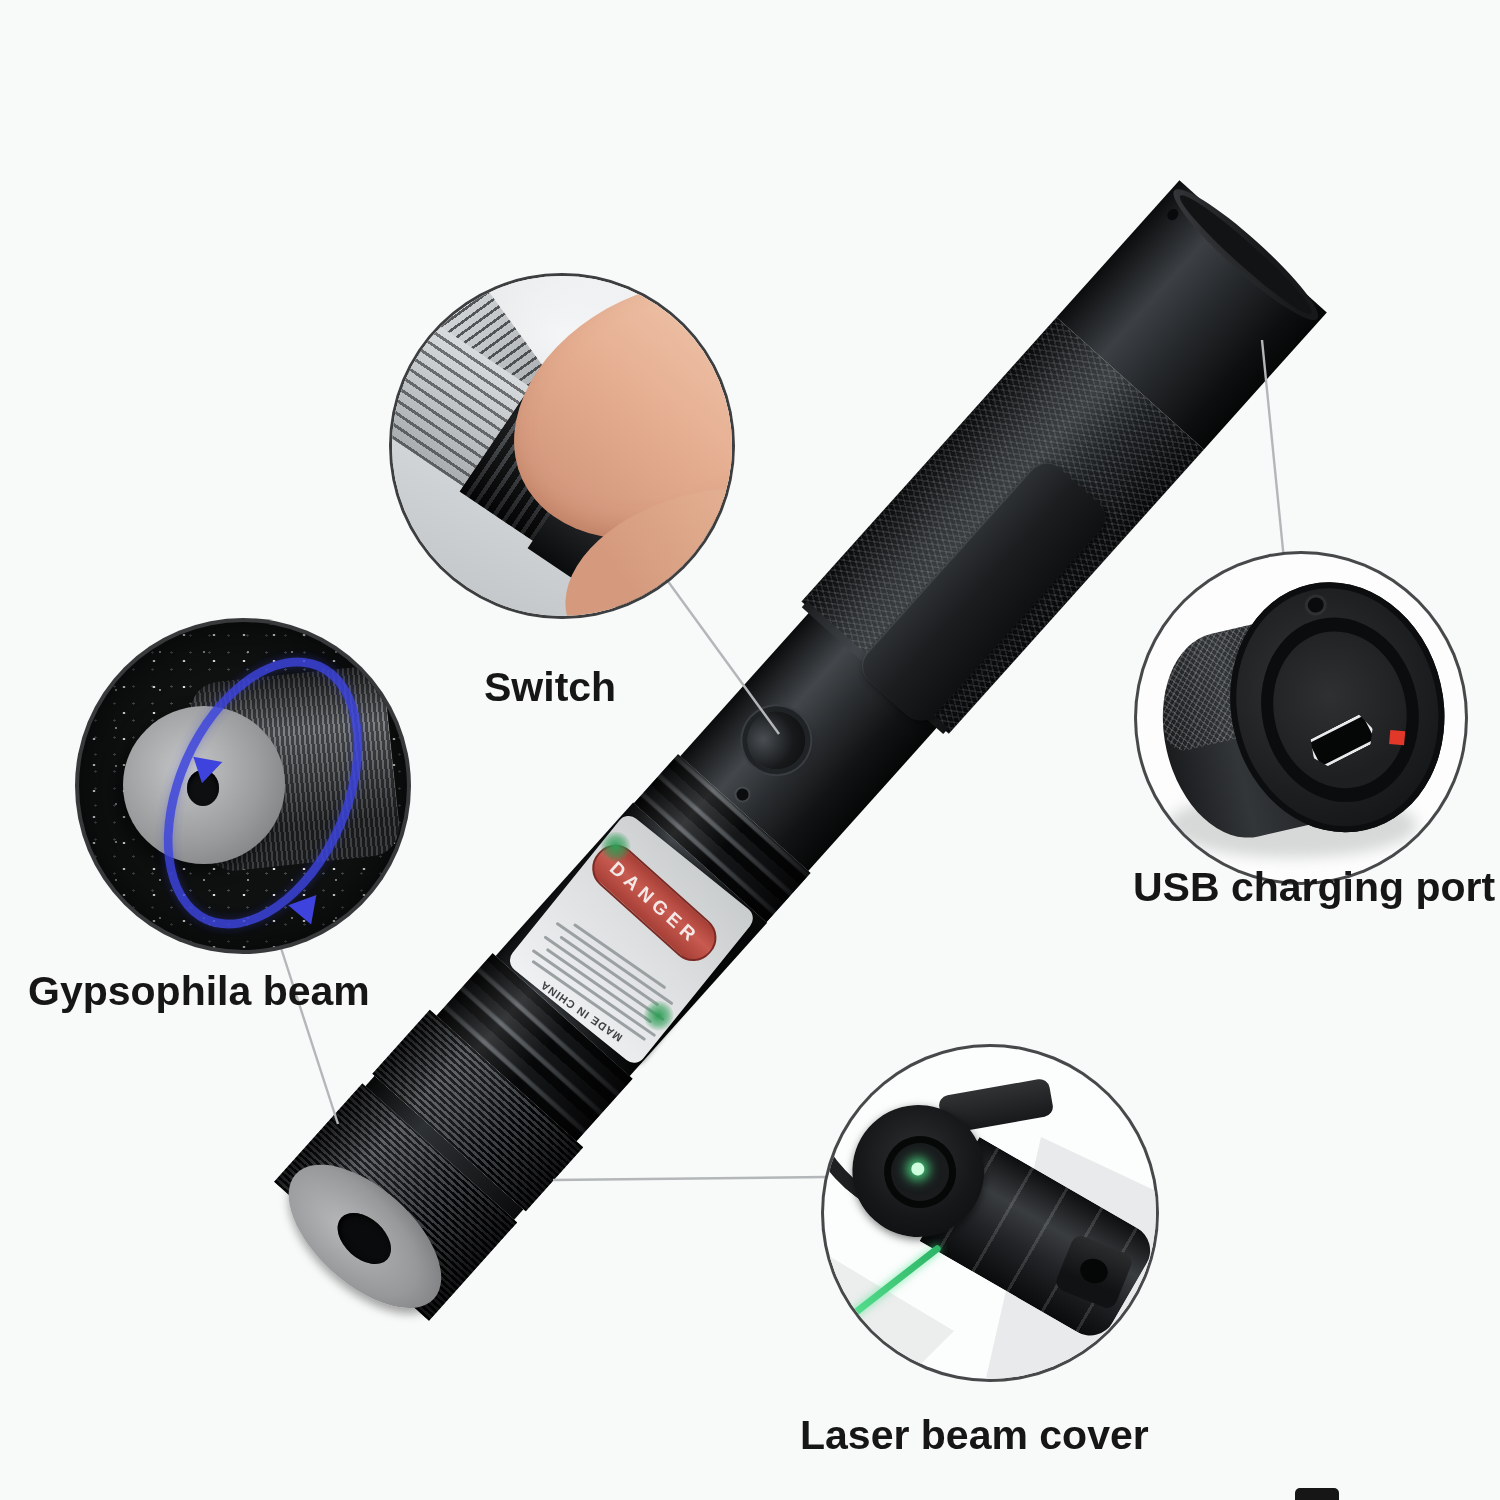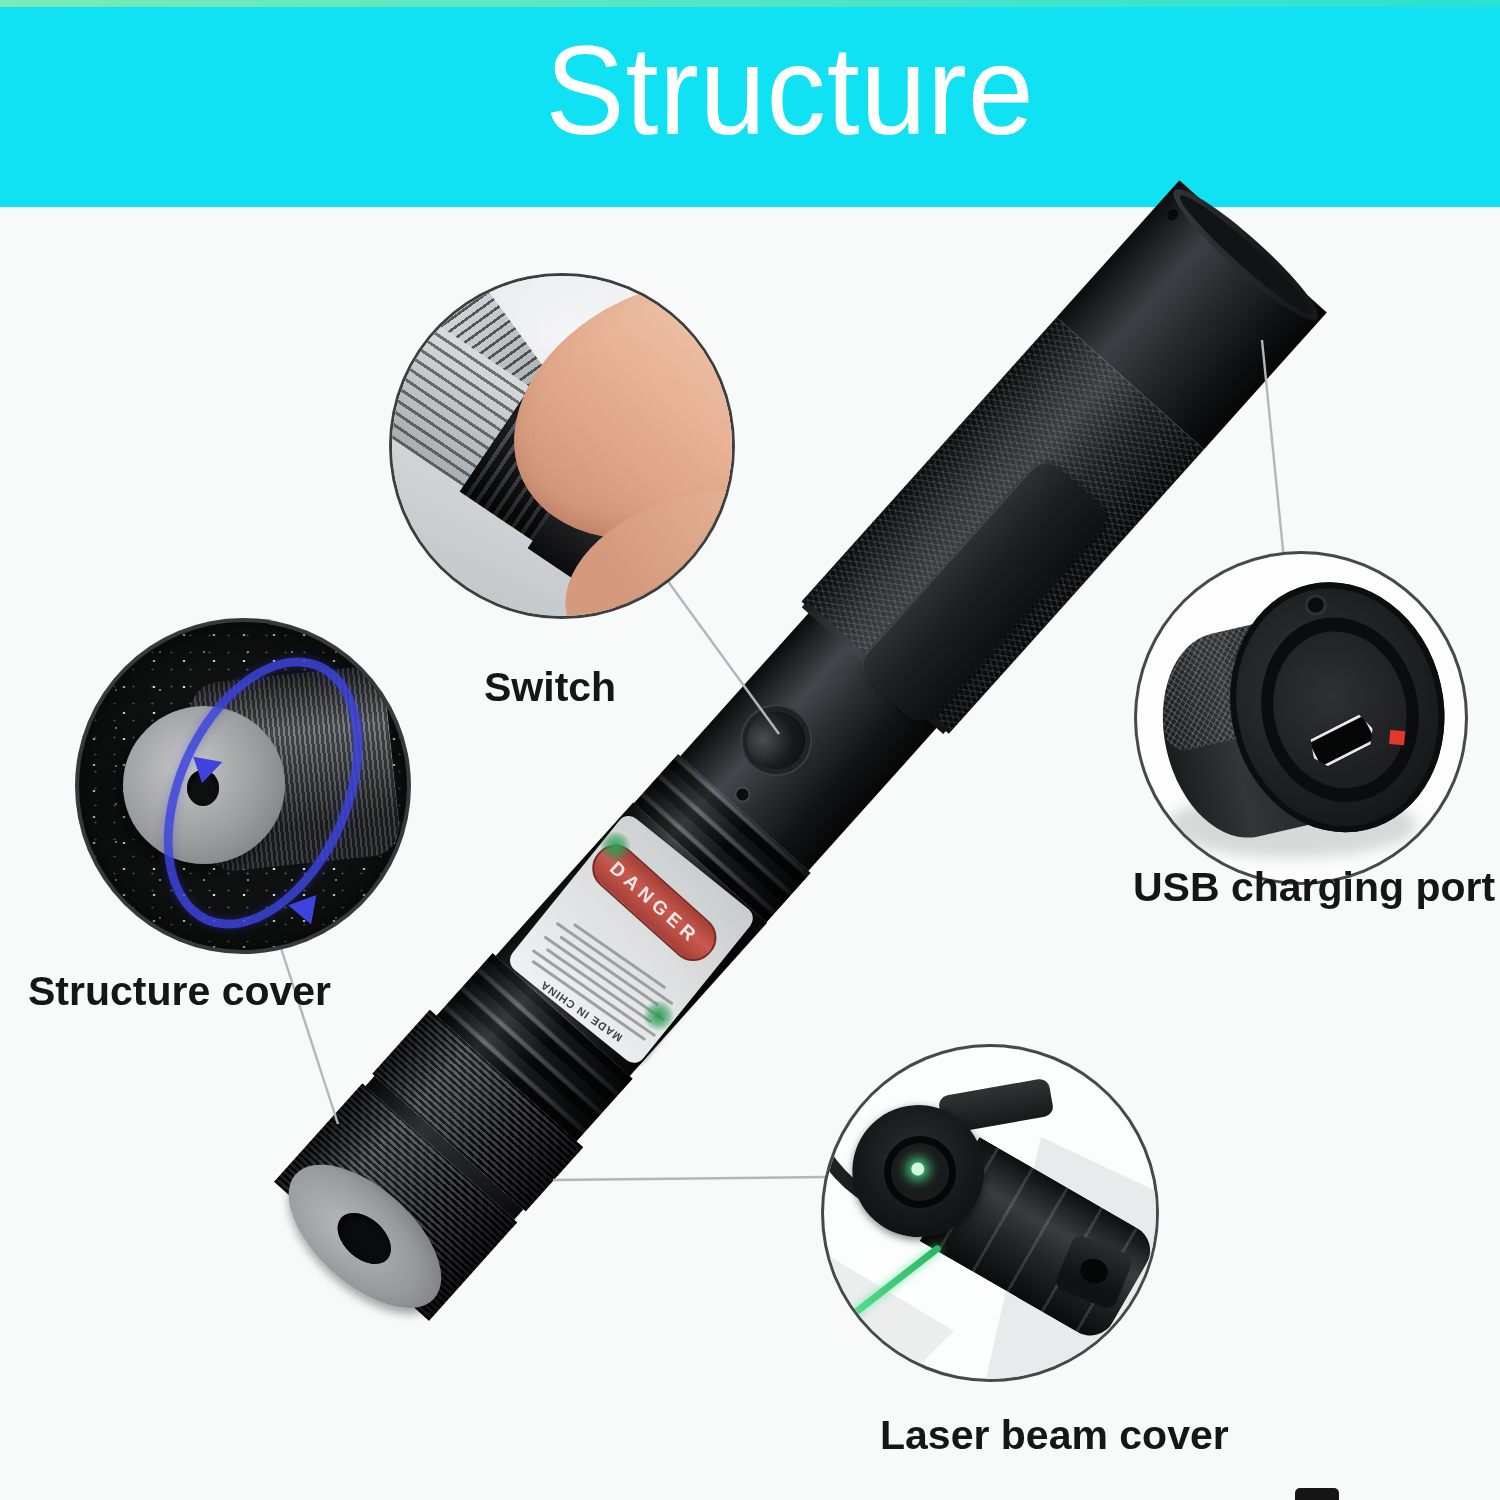--- a/index.html
+++ b/index.html
@@ -201,24 +201,20 @@
     background:linear-gradient(180deg,#2a2c2e,#111214 70%);}
   #lz-nut-hole{left:256px;top:212px;width:28px;height:24px;border-radius:50%;background:#050606;transform:rotate(22deg);}
 
   #watermark-fragment{left:1295px;top:1488px;width:44px;height:12px;background:#161616;border-radius:5px 5px 0 0;z-index:6;}
 </style>
 </head>
 <body>
 
 <div id="stage">
 
-  <div class="abs" id="banner">
-    <div class="abs" id="banner-strip"></div>
-    <div class="abs" id="title">Structure</div>
-  </div>
 
   <div class="abs" id="pen">
     <div class="sec ribs" id="head-band-a"></div>
     <div class="sec" id="head-groove"></div>
     <div class="sec ribs" id="head-band-b"></div>
     <div class="sec rings" id="rings-a"></div>
     <div class="sec smooth" id="sticker-barrel"></div>
     <div class="sec rings" id="rings-b"></div>
     <div class="sec smooth" id="mid-smooth"></div>
     <div class="sec" id="knurl-ring"></div>
@@ -306,18 +302,18 @@
       <div id="lz-face"></div>
       <div id="lz-lens"></div>
       <div id="lz-glow"></div>
     </div>
     <div class="abs" id="laser-beam"></div>
     <div class="abs" id="lz-nut"></div>
     <div class="abs" id="lz-nut-hole"></div>
   </div>
 
   <div class="abs callout-label" style="left:484px;top:664px">Switch</div>
-  <div class="abs callout-label" style="left:28px;top:968px">Structure cover</div>
+  <div class="abs callout-label" style="left:28px;top:968px">Gypsophila beam</div>
   <div class="abs callout-label" style="left:1133px;top:864px">USB charging port</div>
-  <div class="abs callout-label" style="left:880px;top:1412px">Laser beam cover</div>
+  <div class="abs callout-label" style="left:800px;top:1412px">Laser beam cover</div>
 
   <div class="abs" id="watermark-fragment"></div>
 </div>
 
 </body></html>

